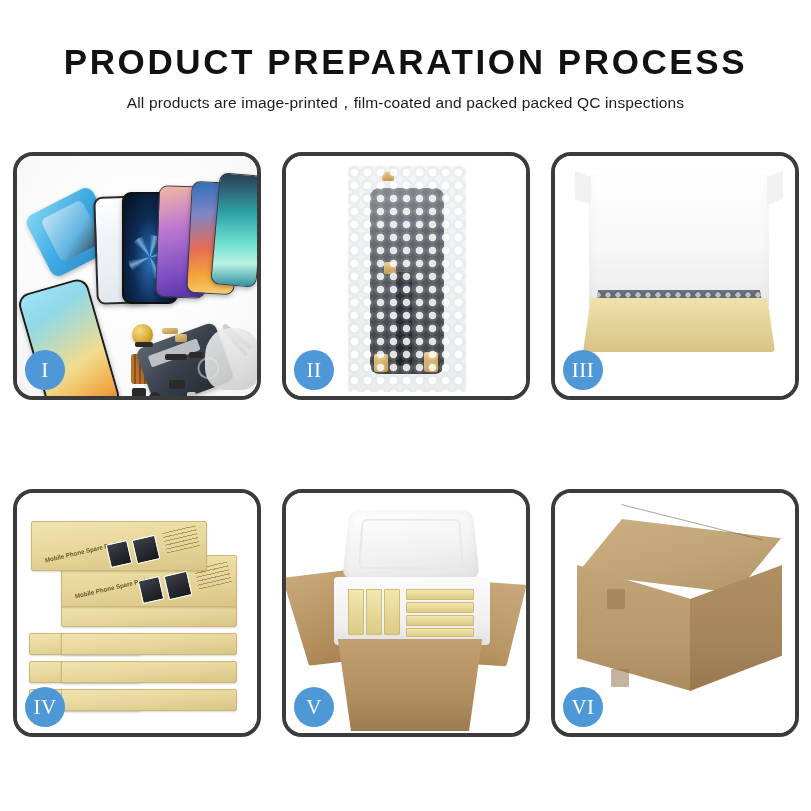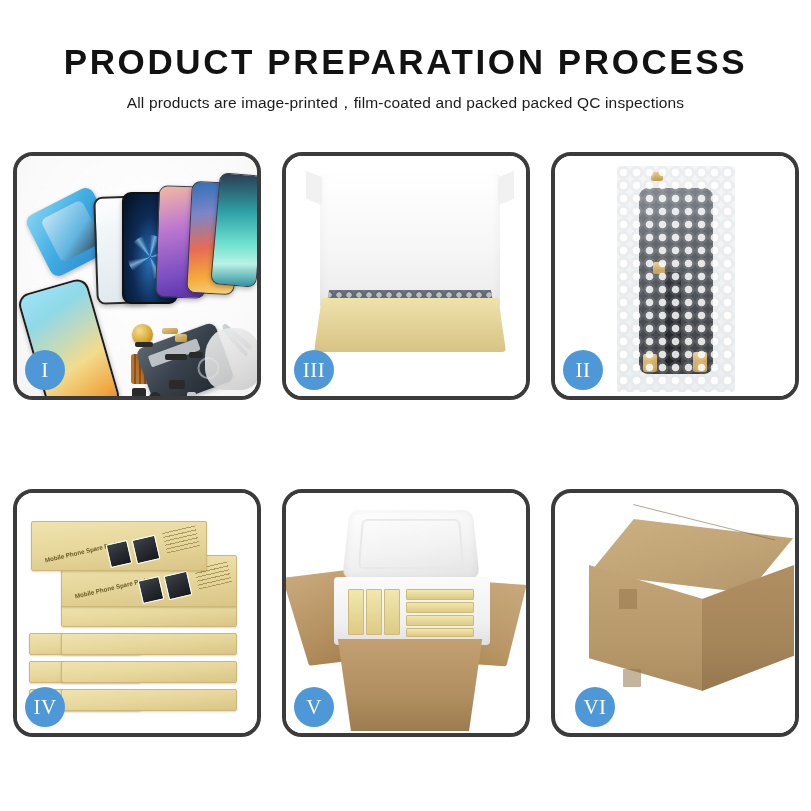--- a/index.html
+++ b/index.html
@@ -243,21 +243,21 @@
     border:2px solid #e8e8e8; border-radius:6px; }
   .foamBody {
     position:absolute; left:48px; top:84px; width:156px; height:68px;
     background: linear-gradient(180deg,#fbfbfb 0%, #efefef 70%, #e0e0e0 100%);
     border-radius: 4px;
   }
   .yellowRow { position:absolute; background: linear-gradient(180deg,#f2e7ae,#ddcb85);
     border:1px solid #cfbb77; border-radius:1px; }
 
   
-  .p6 { background:#ffffff;margin-left:12px; }
+  .p6 { background:#ffffff; }
   .c6-top {
     position:absolute; left:22px; top:26px; width:204px; height:74px;
     background: linear-gradient(165deg,#cbb083 0%, #c0a475 55%, #b2946a 100%);
     clip-path: polygon(22% 0, 100% 26%, 78% 100%, 0 74%);
   }
   .c6-front {
     position:absolute; left:22px; top:72px; width:114px; height:126px;
     background: linear-gradient(180deg,#c3a477 0%, #b8996b 60%, #ab8c60 100%);
     clip-path: polygon(0 0, 100% 27%, 100% 100%, 0 74%);
   }
@@ -310,40 +310,40 @@
         <div class="tiny" style="left:152px;top:224px;width:16px;height:9px;"></div>
         <div class="tiny" style="left:148px;top:198px;width:22px;height:6px;"></div>
         <div class="tiny" style="left:172px;top:196px;width:14px;height:6px;"></div>
 
         <div class="tiny" style="left:170px;top:236px;width:9px;height:13px;background:#c8c8c8;"></div>
         <div class="badge">I</div>
       </div>
     </div>
 
     <div class="panel">
-      <div class="panel-clip p3">
-        <div class="lid3"></div>
-        <div class="wrap3"></div>
-        <div class="tray3"></div>
-        <div class="badge">III</div>
-      </div>
-    </div>
-
-    <div class="panel">
       <div class="panel-clip p2">
         <div class="bubblebag">
           <div class="bagscreen"></div>
           <div class="bagflex"></div>
           <div class="goldtab" style="left:34px;top:6px;width:12px;height:9px;"></div>
           <div class="goldtab" style="left:36px;top:96px;width:12px;height:12px;"></div>
           <div class="goldtab" style="left:26px;top:188px;width:14px;height:18px;"></div>
           <div class="goldtab" style="left:76px;top:186px;width:14px;height:20px;"></div>
         </div>
         <div class="bubbleOverlay"></div>
         <div class="badge">II</div>
+      </div>
+    </div>
+
+    <div class="panel">
+      <div class="panel-clip p3">
+        <div class="lid3"></div>
+        <div class="wrap3"></div>
+        <div class="tray3"></div>
+        <div class="badge">III</div>
       </div>
     </div>
 
     <div class="panel">
       <div class="panel-clip p4">
 
         <div class="stackbox" style="left:12px;top:140px;width:112px;height:22px;"></div>
         <div class="stackbox" style="left:12px;top:168px;width:112px;height:22px;"></div>
         <div class="stackbox" style="left:12px;top:196px;width:112px;height:22px;"></div>
 

